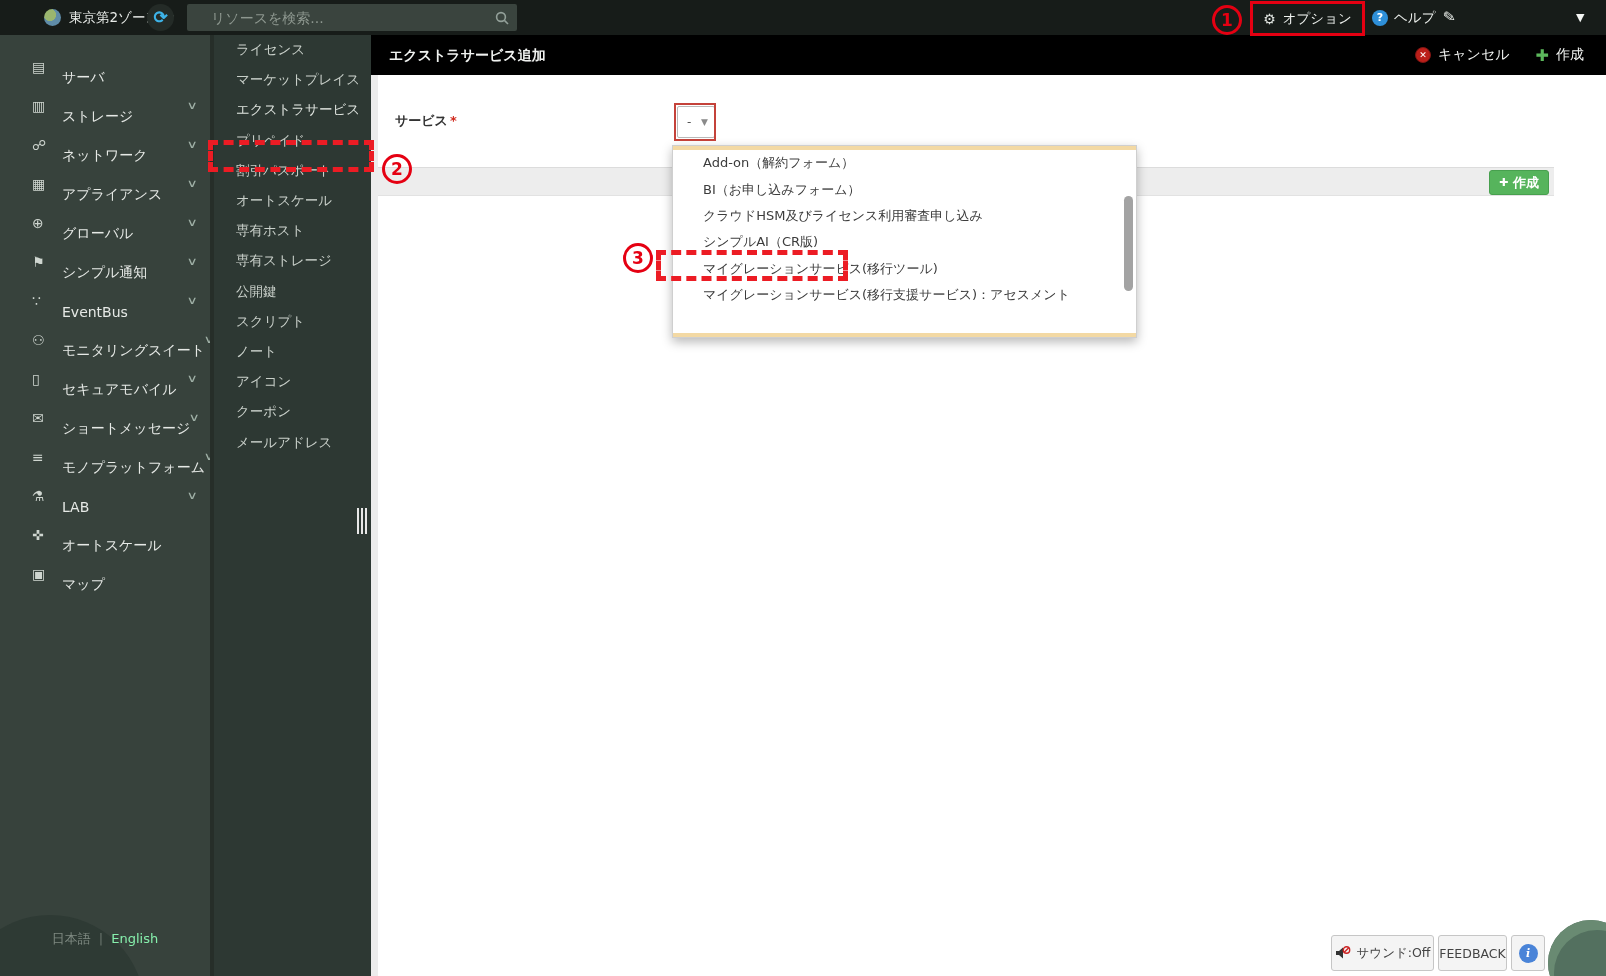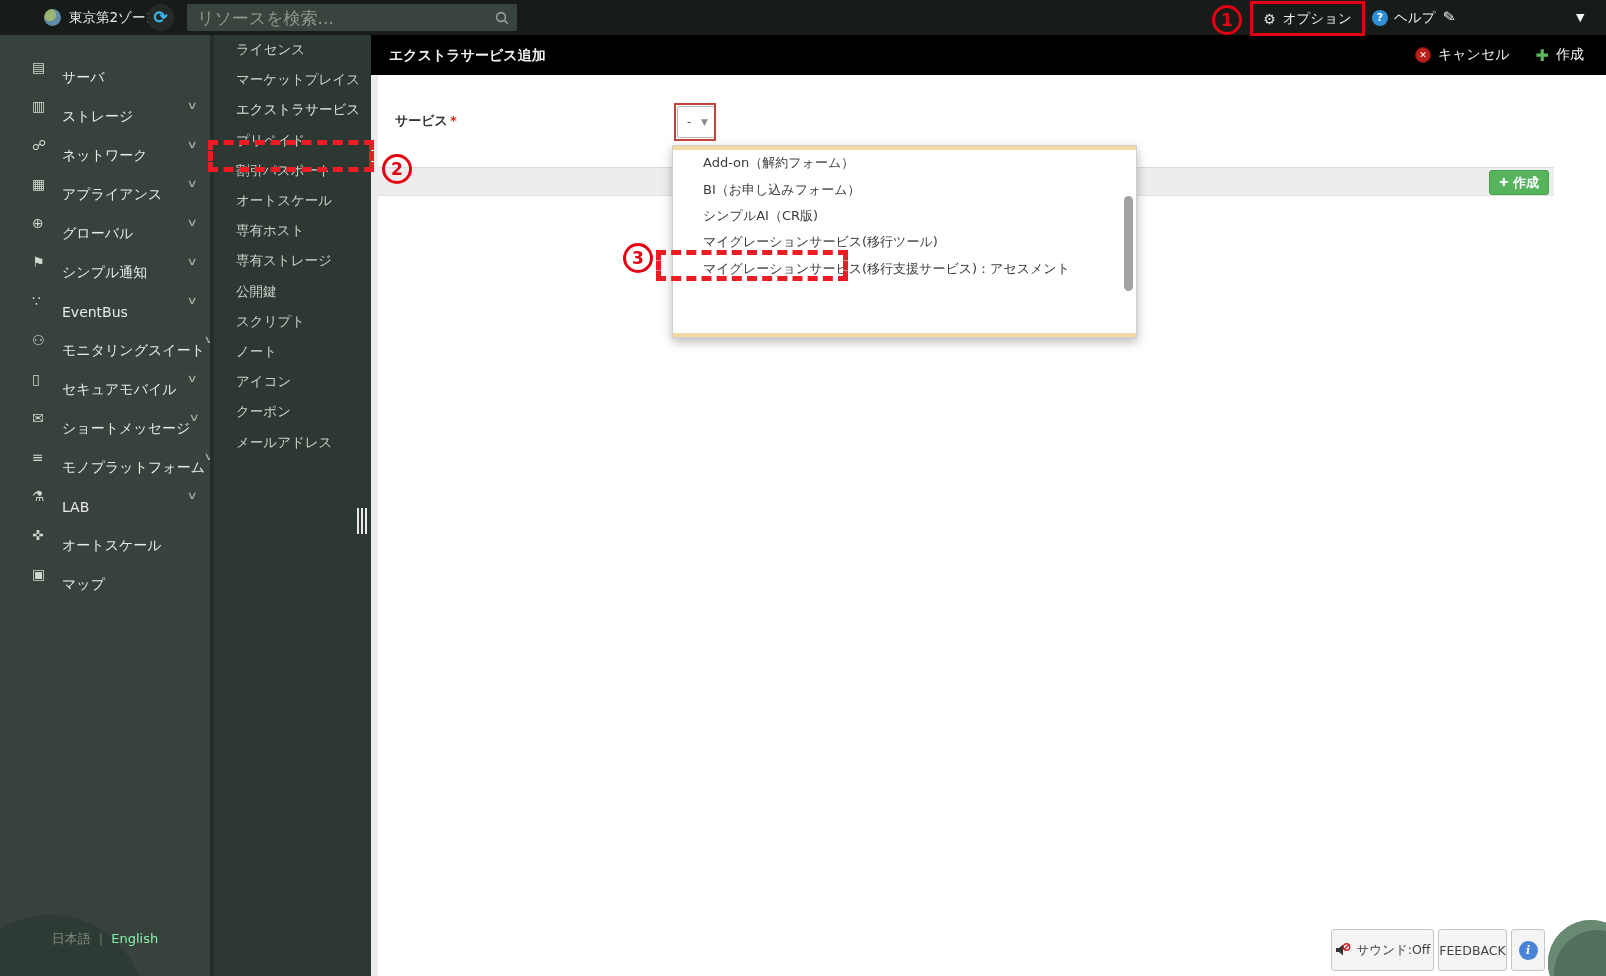--- a/index.html
+++ b/index.html
@@ -7,21 +7,21 @@
   body { font-family:"DejaVu Sans","Liberation Sans",sans-serif; background:#fff; }
   .page { position:relative; width:1606px; height:976px; overflow:hidden; background:#fff; }
 
   
   .topbar { position:absolute; left:0; top:0; width:1606px; height:35px; background:#171c19; z-index:30; }
   .zone { position:absolute; left:44px; top:0; height:35px; display:flex; align-items:center; gap:8px; color:#e8ebe8; font-size:13.5px; cursor:pointer; }
   .globe { width:17px; height:17px; border-radius:50%; background:radial-gradient(circle at 35% 35%, #9ab66f 0 38%, #5f8ca8 40%); display:inline-block; }
   .zone .caret { color:#93a098; font-size:9px; }
   .refresh-btn { position:absolute; left:147px; top:4px; width:27px; height:27px; border-radius:50%; background:#242b27; border:none; color:#3db3e8; font-size:17px; font-weight:bold; line-height:25px; text-align:center; cursor:pointer; }
   .searchbox { position:absolute; left:187px; top:4px; width:330px; height:27px; background:#3a443e; border-radius:2px; display:flex; align-items:center; }
-  .searchbox input { flex:1; background:transparent; border:none; outline:none; color:#e5e5e5; font-size:17px; padding:0 8px 0 10px; font-family:inherit; }
+  .searchbox input { flex:1; background:transparent; border:none; outline:none; color:#e5e5e5; font-size:14px; padding:0 8px 0 24px; font-family:inherit; }
   .searchbox input::placeholder { color:#8d978f; }
   .searchbox svg { margin-right:8px; }
   .options-btn { position:absolute; left:1253px; top:3px; width:109px; height:31px; background:#171c19; border:none; color:#eef1ee; font-size:13.5px; cursor:pointer; display:flex; align-items:center; justify-content:center; gap:7px; font-family:inherit; }
   .gear { font-size:14px; color:#dfe3df; }
   .help-btn { position:absolute; left:1372px; top:0; height:35px; display:flex; align-items:center; gap:6px; background:none; border:none; color:#eef1ee; font-size:13.5px; cursor:pointer; font-family:inherit; }
   .qmark { width:16px; height:16px; border-radius:50%; background:#2e8fd8; color:#fff; font-size:11px; font-weight:bold; text-align:center; line-height:16px; display:inline-block; }
   .feather { position:absolute; left:1443px; top:8px; color:#e3e7e3; font-size:15px; transform:rotate(-8deg); cursor:pointer; }
   .tb-caret { position:absolute; left:1576px; top:11px; color:#f4f6f4; font-size:11px; cursor:pointer; }
 
   
@@ -72,21 +72,21 @@
 
   
   .ann { position:absolute; z-index:40; pointer-events:none; }
   .ann-circle { width:30px; height:30px; border:3px solid #e50012; border-radius:50%; color:#e50012; font-size:17px; font-weight:bold; text-align:center; line-height:25px; background:transparent; }
   .ann-box-solid { border:3px solid #e50012; }
   .ann-box-dashed { border:5px dashed #ec1c24; }
   .ann-select { border:2px solid #c4423a; }
 
   
   .statusbar { position:absolute; right:0; bottom:0; height:40px; z-index:25; }
-  .st-btn { position:absolute; bottom:5px; height:42px; background:#f4f4f4; border:1px solid #c6c6c6; border-radius:3px; color:#444; font-size:12.5px; display:flex; align-items:center; justify-content:center; gap:6px; cursor:pointer; font-family:inherit; }
+  .st-btn { position:absolute; bottom:5px; height:36px; background:#f4f4f4; border:1px solid #c6c6c6; border-radius:3px; color:#444; font-size:12.5px; display:flex; align-items:center; justify-content:center; gap:6px; cursor:pointer; font-family:inherit; }
   .sound-btn { right:172px; width:103px; }
   .feedback-btn { right:99px; width:69px; }
   .info-btn { right:61px; width:34px; }
   .icirc { width:19px; height:19px; border-radius:50%; background:#4a84d8; color:#fff; font-size:11px; font-style:italic; font-weight:bold; font-family:"DejaVu Serif",serif; text-align:center; line-height:19px; display:inline-block; }
   .corner-blob { position:absolute; right:-28px; bottom:-30px; width:86px; height:86px; border-radius:50%; background:#53705f; box-shadow:inset 6px 10px 0 #698a72; z-index:24; }
 </style>
 </head>
 <body>
 
 <div class="page">
@@ -249,20 +249,21 @@
         <span>作成</span>
       </button>
     </div>
   </main>
 
   <div class="dropdown">
     <div class="dd-strip top"></div>
     <div class="dd-list">
         <div class="dd-item">Add-on（解約フォーム）</div>
         <div class="dd-item">BI（お申し込みフォーム）</div>
+        <div class="dd-item">クラウドHSM及びライセンス利用審査申し込み</div>
         <div class="dd-item highlighted">シンプルAI（CR版)</div>
         <div class="dd-item">マイグレーションサービス(移行ツール)</div>
         <div class="dd-item">マイグレーションサービス(移行支援サービス)：アセスメント</div>
       </div>
     <div class="dd-thumb"></div>
     <div class="dd-strip bot"></div>
   </div>
 
   <div class="ann ann-circle" style="left:1212px; top:5px;">1</div>
   <div class="ann ann-box-solid" style="left:1250px; top:1px; width:115px; height:35px;"></div>

